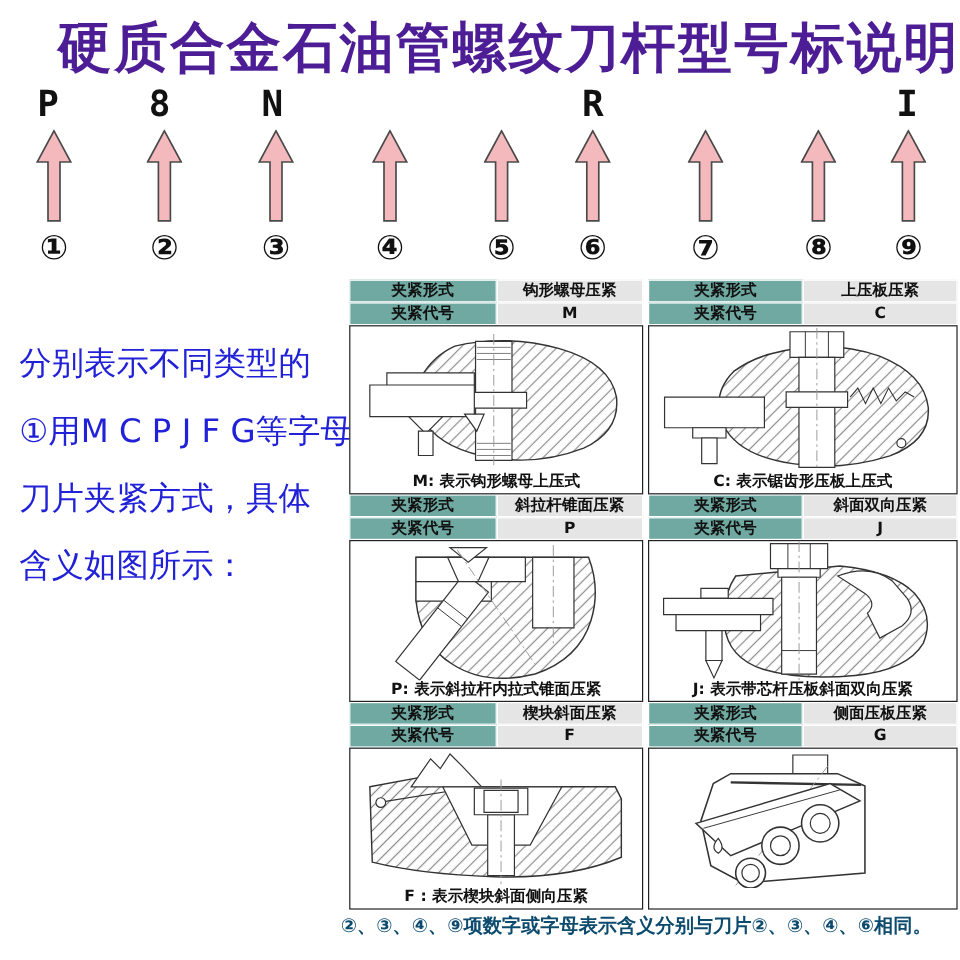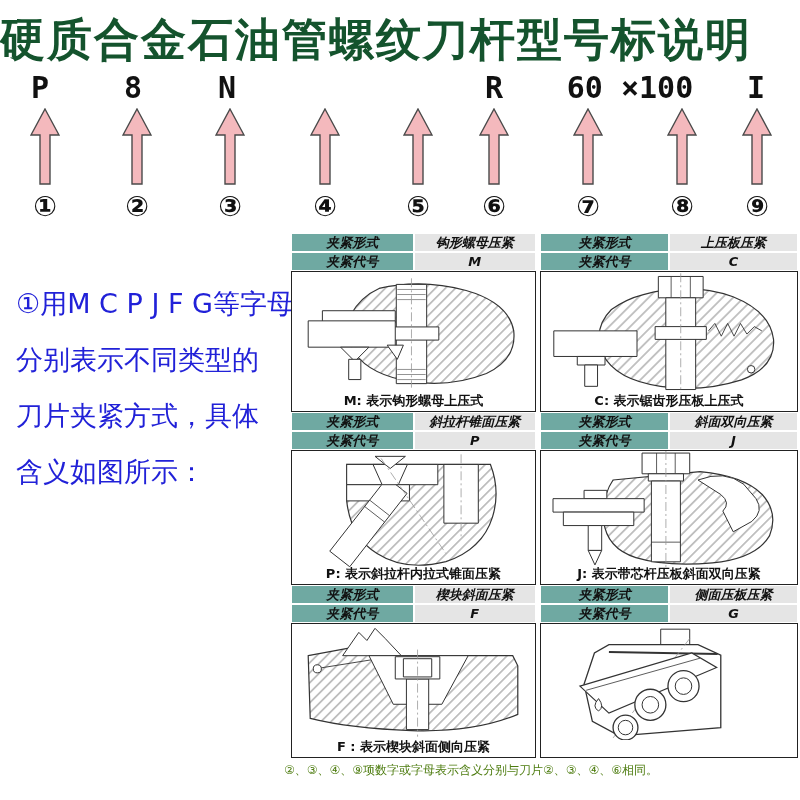--- a/index.html
+++ b/index.html
@@ -1,62 +1,61 @@
 <!DOCTYPE html>
 <html><head>
 <meta charset="utf-8">
 <style>
   html,body{margin:0;padding:0;background:#fff;}
   #stage{position:relative;width:800px;height:800px;background:#fff;overflow:hidden;
          font-family:"DejaVu Sans",sans-serif;}
   
-  .title{position:absolute;left:0;right:0;top:10px;text-align:left;
-         font-size:45px;font-weight:bold;color:#14532d;letter-spacing:2px;white-space:nowrap;}
+  .title{position:absolute;left:0;right:0;top:10px;text-align:right;
+         font-size:45px;font-weight:bold;color:#4c1d95;letter-spacing:2px;white-space:nowrap;}
   
   .code-part{position:absolute;top:70px;transform:translateX(-50%);
              font-family:"DejaVu Sans Mono",monospace;font-weight:bold;
              font-size:30px;color:#111;white-space:nowrap;}
   
   .arrow{position:absolute;top:108px;width:30px;height:78px;transform:translateX(-50%);}
   
   .marker{position:absolute;top:190px;transform:translateX(-50%);
           font-size:28px;font-weight:bold;color:#111;}
   
   .side-note{position:absolute;left:16px;top:276px;width:278px;color:#2121d8;
              font-size:27px;line-height:56px;white-space:nowrap;}
   
   .grid{position:absolute;left:291px;top:233px;width:507px;display:grid;
         grid-template-columns:245px 258px;grid-template-rows:179px 173px 173px;column-gap:4px;}
   .panel{display:flex;flex-direction:column;}
   .hdr-row{display:flex;height:19px;}
   .hdr-cell{flex:1;border:1px solid #fff;font-size:13px;font-weight:bold;color:#111;
-            text-align:center;line-height:17px;white-space:nowrap;overflow:hidden;font-style:italic;}
+            text-align:center;line-height:17px;white-space:nowrap;overflow:hidden;}
   .hdr-label{background:#6fa9a2;}
   .hdr-value{background:#e5e5e5;}
   .draw{flex:1;border:1px solid #222;position:relative;background:#fff;}
   .draw svg{position:absolute;left:0;top:0;width:100%;height:calc(100% - 17px);}
   .caption{position:absolute;left:0;right:0;bottom:1px;text-align:center;
            font-size:13px;font-weight:bold;color:#111;white-space:nowrap;}
   
-  .footer-note{position:absolute;left:284px;top:762px;font-size:12px;font-weight:normal;
-               color:#4d7c0f;white-space:nowrap;}
+  .footer-note{position:absolute;left:284px;top:762px;font-size:16px;font-weight:bold;
+               color:#0c4a6e;white-space:nowrap;}
   svg line,svg polyline,svg path,svg rect,svg polygon,svg circle{vector-effect:non-scaling-stroke;}
 </style>
 </head>
 <body>
 
 <div id="stage">
 
   <div class="title">硬质合金石油管螺纹刀杆型号标说明</div>
 
   <span class="code-part" style="left:40px">P</span>
   <span class="code-part" style="left:133px">8</span>
   <span class="code-part" style="left:227px">N</span>
   <span class="code-part" style="left:494px">R</span>
-  <span class="code-part" style="left:630px">60 ×100</span>
   <span class="code-part" style="left:756px">I</span>
 
   <svg class="arrow" style="left:45px" viewBox="0 0 30 78">
       <polygon points="15,1 29,27 20,27 20,76 10,76 10,27 1,27" fill="#f4b9bd" stroke="#4a4a4a" stroke-width="1.4"></polygon>
     </svg>
   <svg class="arrow" style="left:137px" viewBox="0 0 30 78">
       <polygon points="15,1 29,27 20,27 20,76 10,76 10,27 1,27" fill="#f4b9bd" stroke="#4a4a4a" stroke-width="1.4"></polygon>
     </svg>
   <svg class="arrow" style="left:230px" viewBox="0 0 30 78">
       <polygon points="15,1 29,27 20,27 20,76 10,76 10,27 1,27" fill="#f4b9bd" stroke="#4a4a4a" stroke-width="1.4"></polygon>
@@ -84,22 +83,22 @@
   <span class="marker" style="left:137px">②</span>
   <span class="marker" style="left:230px">③</span>
   <span class="marker" style="left:325px">④</span>
   <span class="marker" style="left:418px">⑤</span>
   <span class="marker" style="left:494px">⑥</span>
   <span class="marker" style="left:588px">⑦</span>
   <span class="marker" style="left:682px">⑧</span>
   <span class="marker" style="left:757px">⑨</span>
 
   <div class="side-note">
+    <div>分别表示不同类型的</div>
     <div>①用M C P J F G等字母</div>
-    <div>分别表示不同类型的</div>
     <div>刀片夹紧方式，具体</div>
     <div>含义如图所示：</div>
   </div>
 
   <div class="grid">
 
     <div class="panel">
       <div class="hdr-row">
         <div class="hdr-cell hdr-label">夹紧形式</div>
         <div class="hdr-cell hdr-value">钩形螺母压紧</div>

